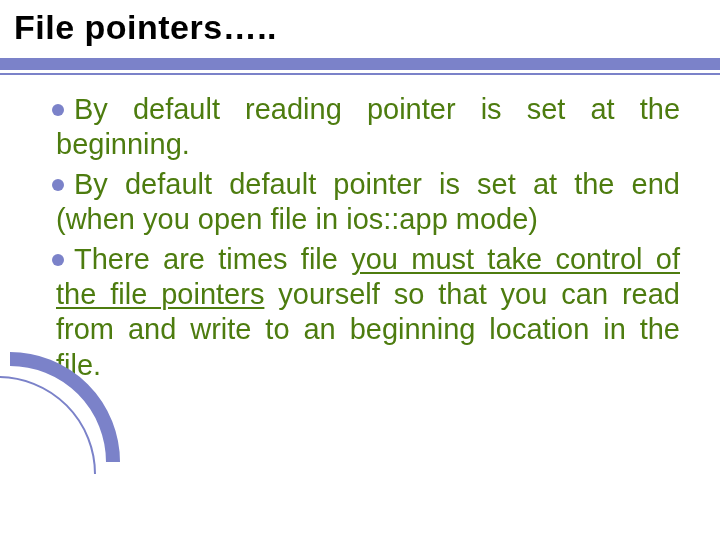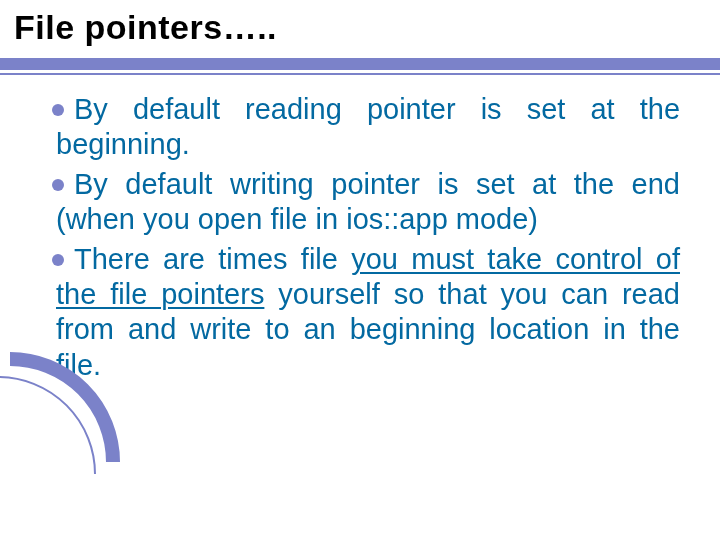--- a/index.html
+++ b/index.html
@@ -43,21 +43,21 @@
     height: 2px;
     background: #7b82c9;
   }
   .body {
     position: absolute;
     left: 56px;
     right: 40px;
     top: 92px;
     font-size: 29px;
     line-height: 1.22;
-    color: #0369a1;
+    color: #4d7c0f;
   }
   .item {
     position: relative;
     text-align: justify;
     text-justify: inter-word;
     margin-bottom: 4px;
   }
   .bullet {
     position: absolute;
     left: -4px;
@@ -120,21 +120,21 @@
     <div class="rule-thin"></div>
   </div>
 
   <div class="body">
 
     <div class="item hang">
       <span class="bullet"></span><span>By default </span><span>reading pointer</span><span> is set at  the beginning.</span>
     </div>
 
     <div class="item hang">
-      <span class="bullet"></span><span>By default </span><span>writing pointer</span><span> is set at the end (when you open file in ios::app mode)</span>
+      <span class="bullet"></span><span>By default </span><span>default pointer</span><span> is set at the end (when you open file in ios::app mode)</span>
     </div>
 
     <div class="item hang">
       <span class="bullet"></span><span>There are times file </span><span class="u">you must take control of the file pointers</span><span> yourself so that you can read from and write to an beginning location in the file.</span>
     </div>
 
   </div>
 
   <div class="corner">
     <div class="arc-outer"></div>

